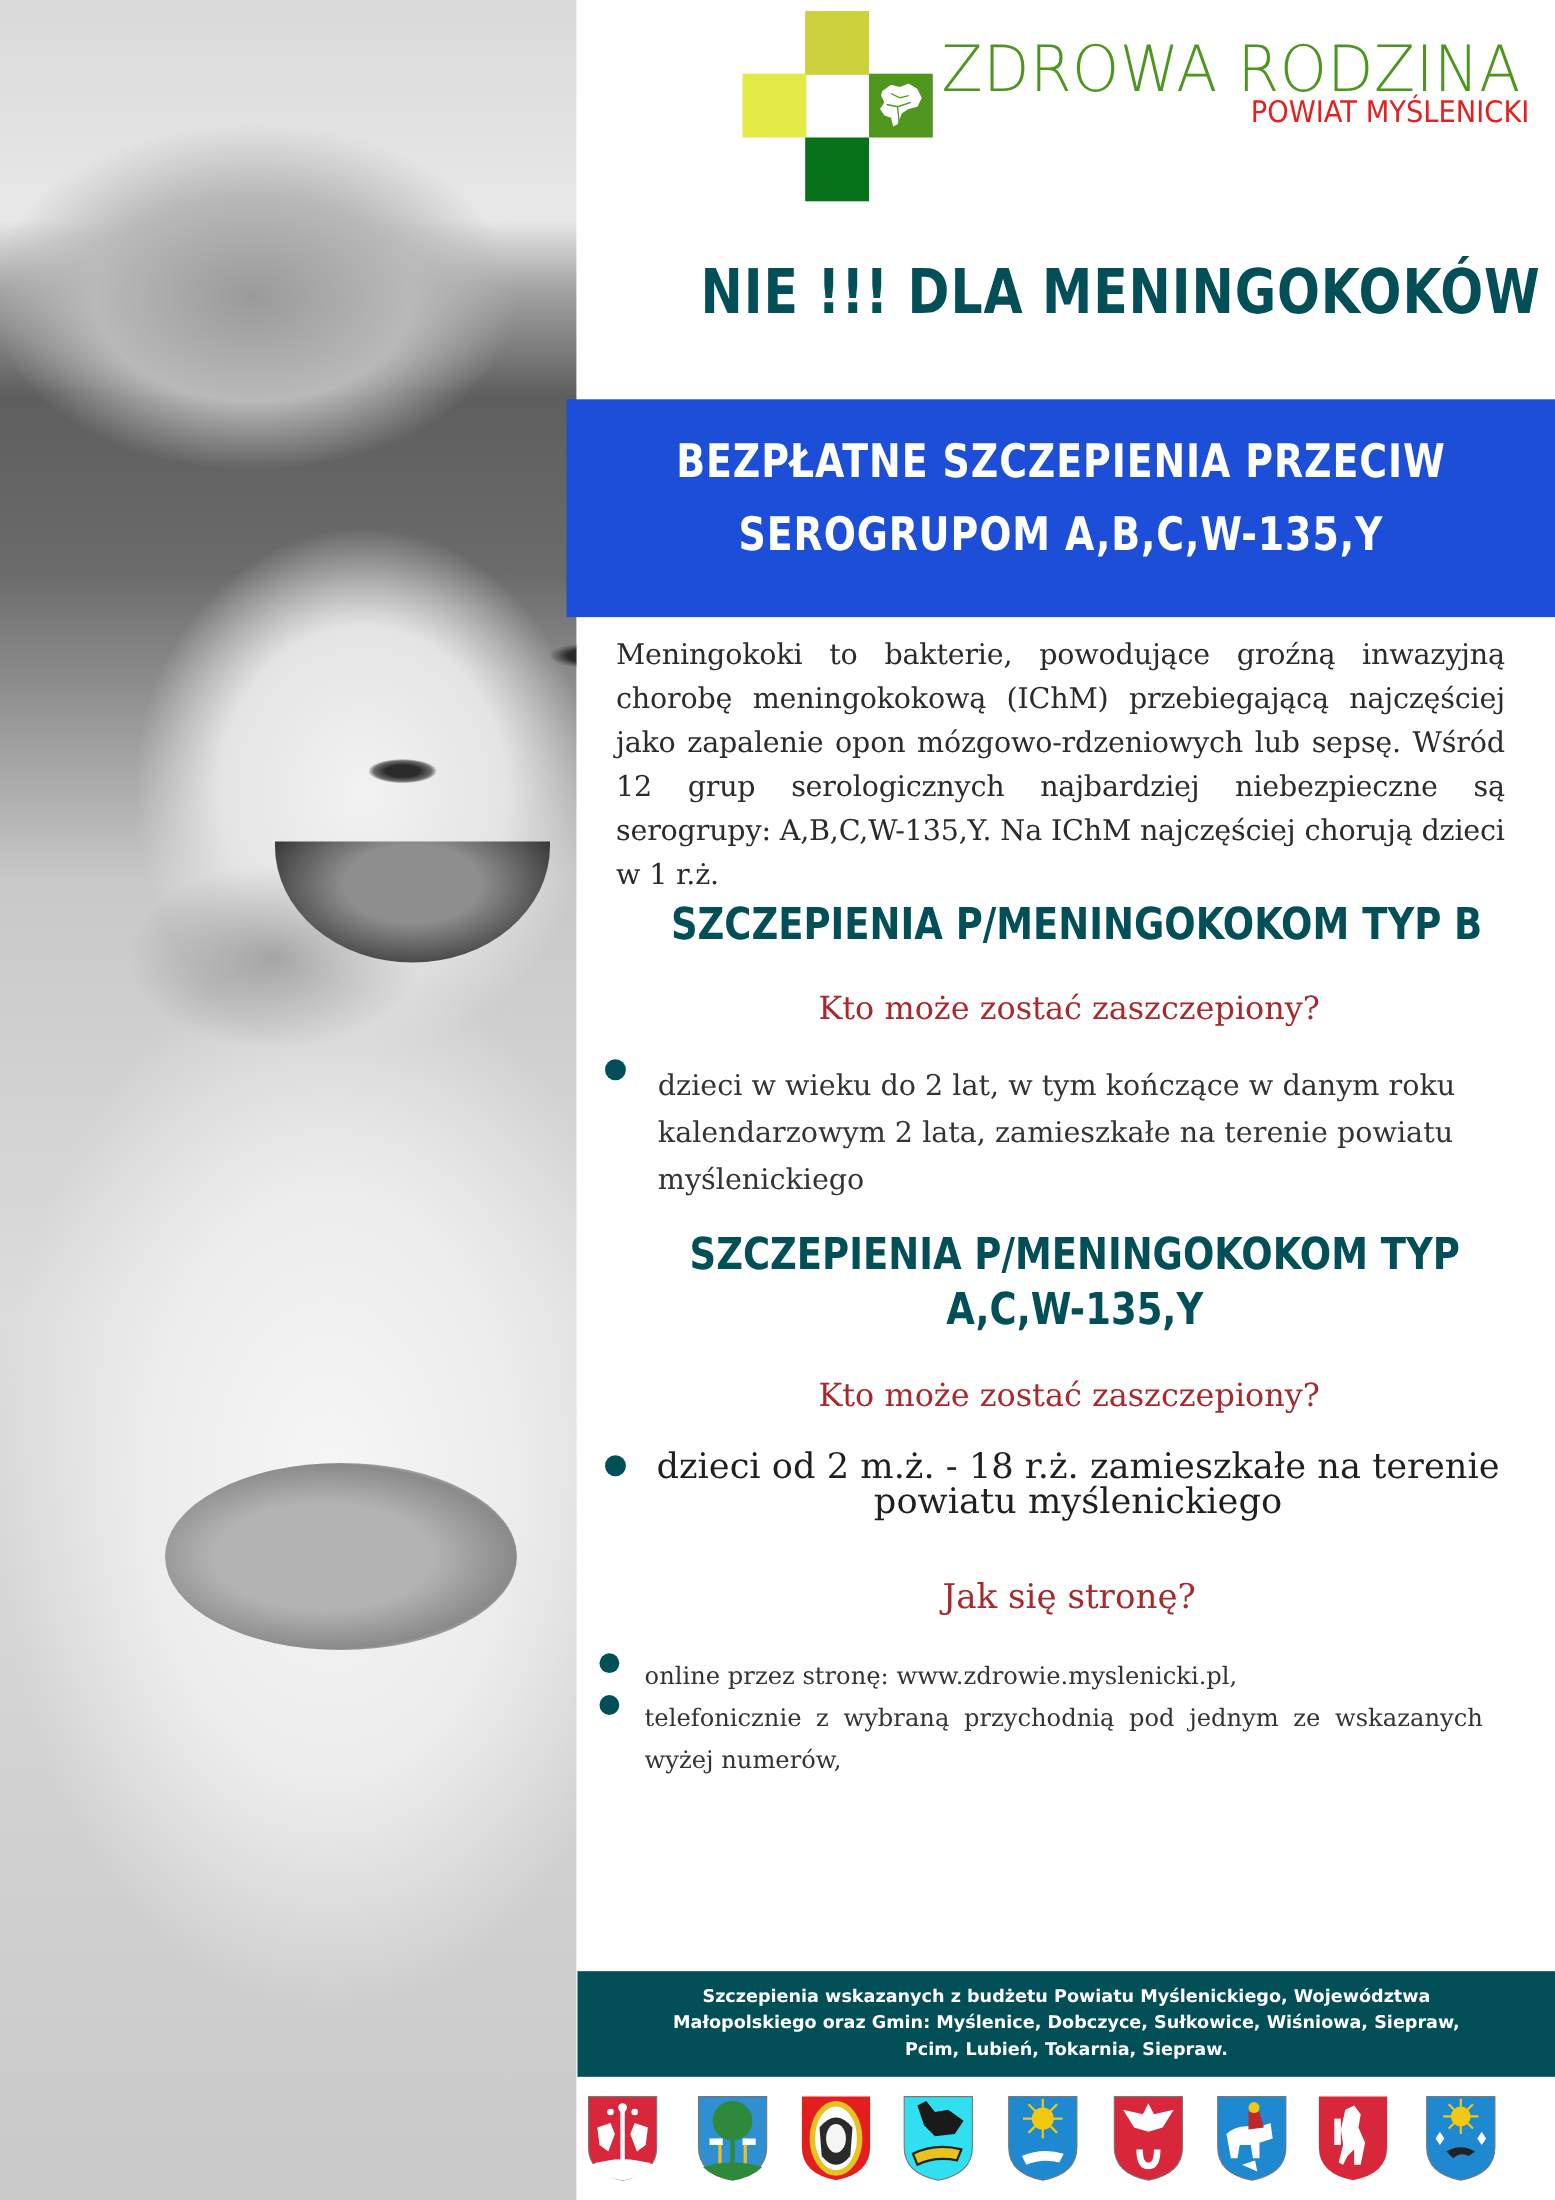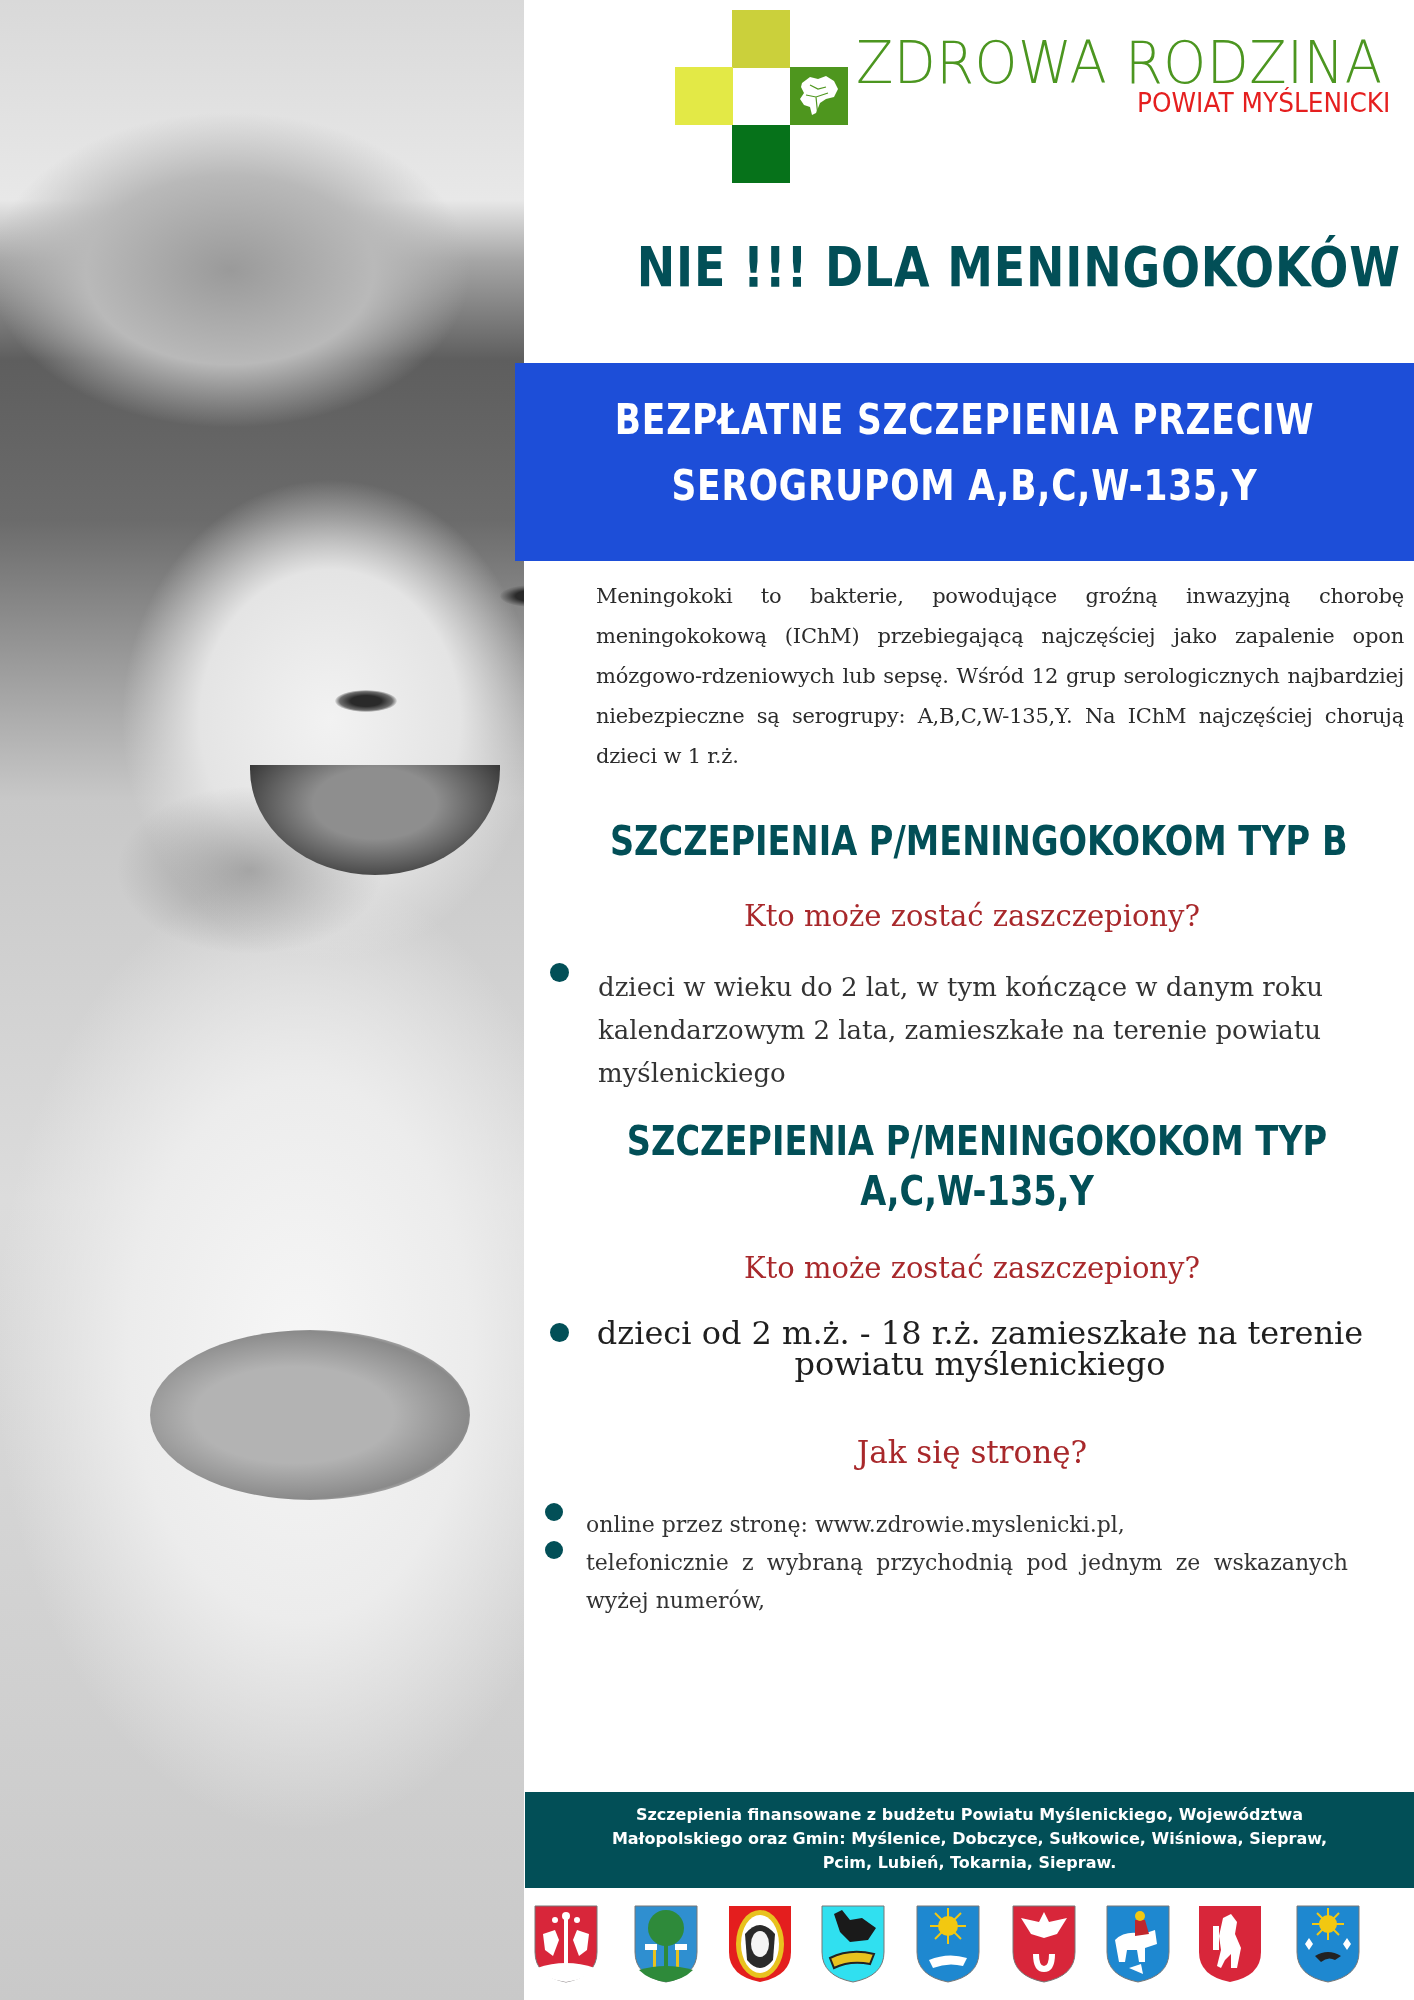--- a/index.html
+++ b/index.html
@@ -58,22 +58,22 @@
   .band-line {
     position: absolute; left: 0; width: 899px; text-align: center; color: #ffffff;
     font-family: "DejaVu Sans", sans-serif; font-weight: 700; font-size: 42px; line-height: 50px;
     letter-spacing: 1px; white-space: nowrap; transform: scaleX(0.82); transform-origin: center;
   }
   .band-line.l1 { top: 32px; }
   .band-line.l2 { top: 98px; }
 
   .para {
     position: absolute; left: 560px; width: 808px; top: 576px;
-    font-family: "DejaVu Serif", serif; font-size: 21px; line-height: 40px; color: #2b2b2b;
-    text-align: justify; letter-spacing: -0.2px; margin-left: 36px;
+    font-family: "DejaVu Serif", serif; font-size: 26px; line-height: 40px; color: #2b2b2b;
+    text-align: justify; letter-spacing: -0.2px;
   }
 
   .h2 {
     position: absolute; left: 540px; width: 874px; text-align: center; color: #024f57;
     font-family: "DejaVu Sans", sans-serif; font-weight: 700; font-size: 40px; line-height: 50px;
     white-space: nowrap; transform: scaleX(0.84); transform-origin: center;
   }
   .h2.b { top: 816px; }
   .h2.acw { top: 1116px; }
 
@@ -164,21 +164,21 @@
 <div class="red-q q3">Jak się stronę?</div>
 <div class="bullet b3"></div>
 <div class="btext b3t">online przez stronę: www.zdrowie.myslenicki.pl,</div>
 <div class="bullet b4"></div>
 <div class="btext b4t">telefonicznie z wybraną przychodnią pod jednym ze wskazanych wyżej numerów,</div>
 
 <div class="ask">
 </div>
 
 <div class="foot">
-  <div class="ftxt" style="padding-left:60px; padding-right:60px;">Szczepienia finansowane z budżetu Powiatu Myślenickiego, Województwa Małopolskiego oraz Gmin: Myślenice, Dobczyce, Sułkowice, Wiśniowa, Siepraw, Pcim, Lubień, Tokarnia, Siepraw.</div>
+  <div class="ftxt" style="padding-left:60px; padding-right:60px;">Szczepienia wskazanych z budżetu Powiatu Myślenickiego, Województwa Małopolskiego oraz Gmin: Myślenice, Dobczyce, Sułkowice, Wiśniowa, Siepraw, Pcim, Lubień, Tokarnia, Siepraw.</div>
 </div>
 
 <div class="shields">
   <svg class="shield" style="left:8px" viewBox="0 0 66 80">
     <path d="M2 2 H64 V48 Q64 72 33 78 Q2 72 2 48 Z" fill="#d8263a" stroke="#777" stroke-width="1"></path>
     <path d="M4 64 Q33 54 62 64 Q52 76 33 78 Q14 76 4 64 Z" fill="#fff"></path>
     <rect x="31" y="10" width="4" height="52" fill="#fff"></rect>
     <circle cx="33" cy="12" r="4" fill="#fff"></circle>
       <circle cx="22" cy="16" r="3" fill="#fff"></circle>
       <circle cx="44" cy="16" r="3" fill="#fff"></circle>

